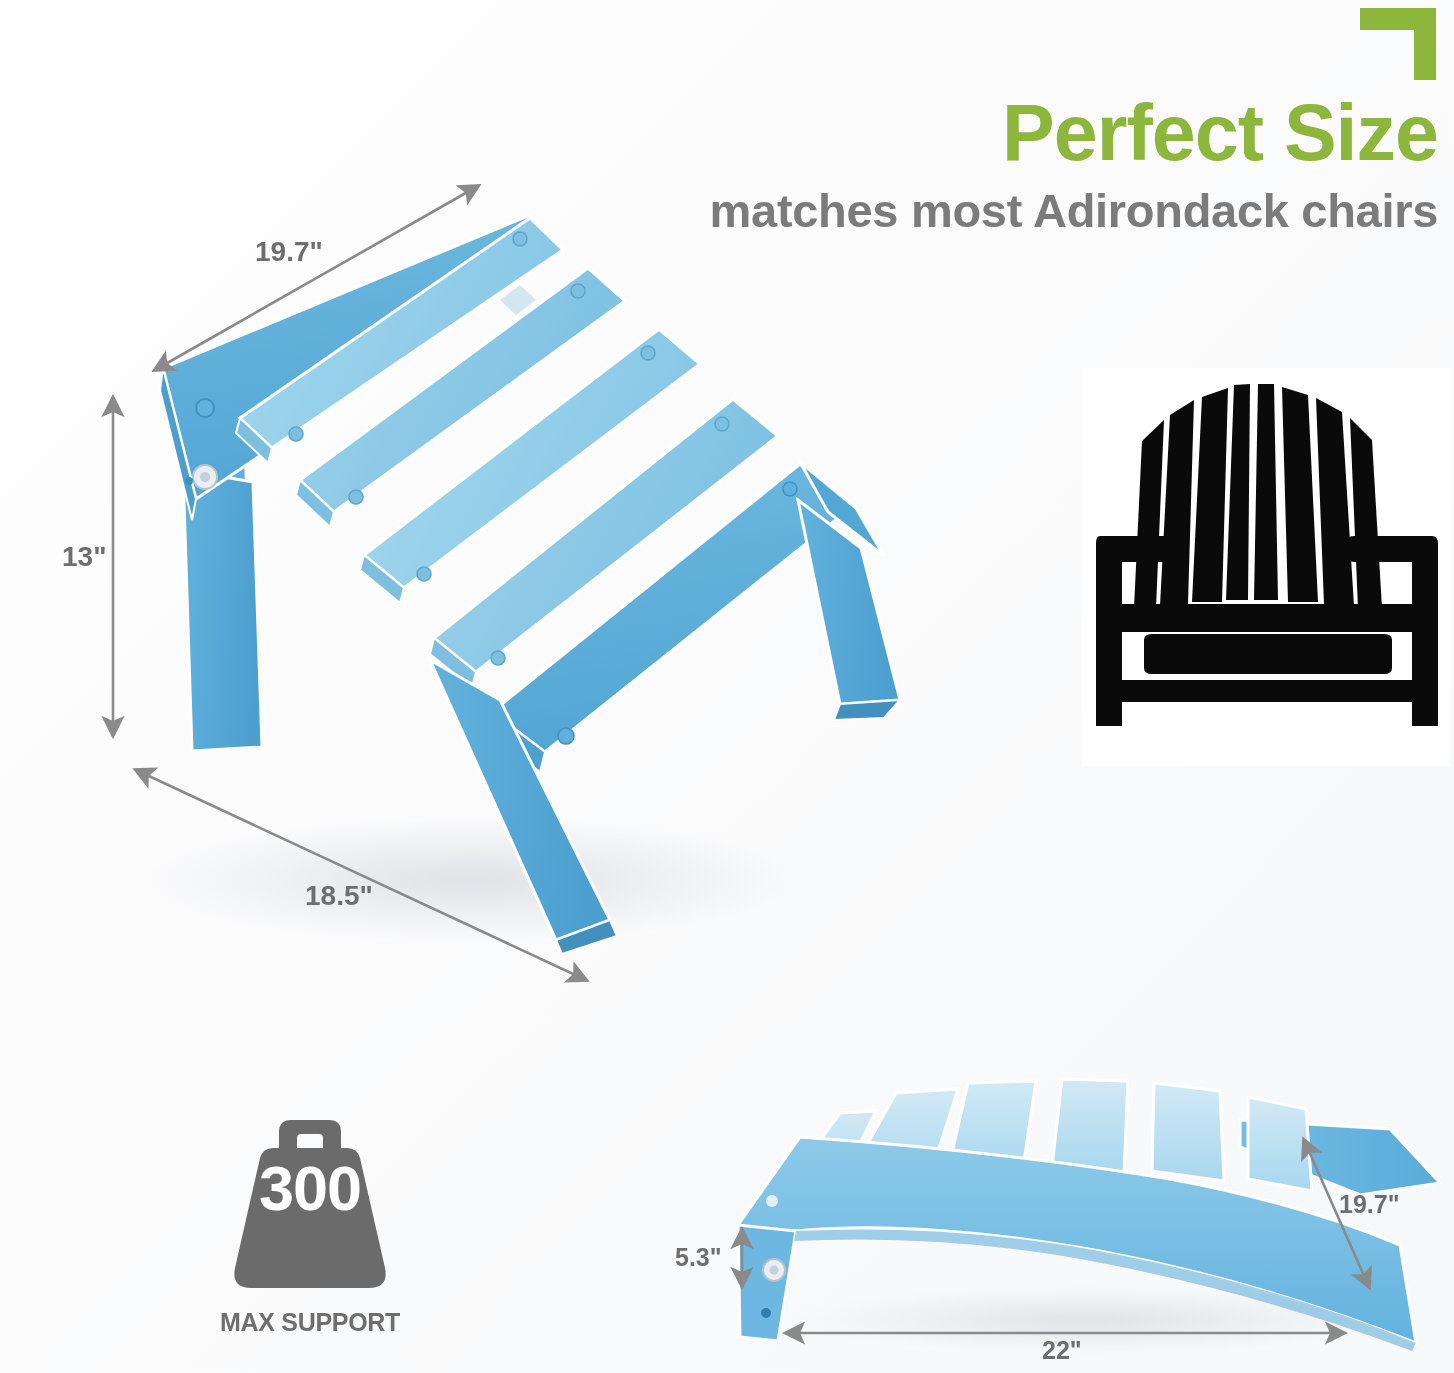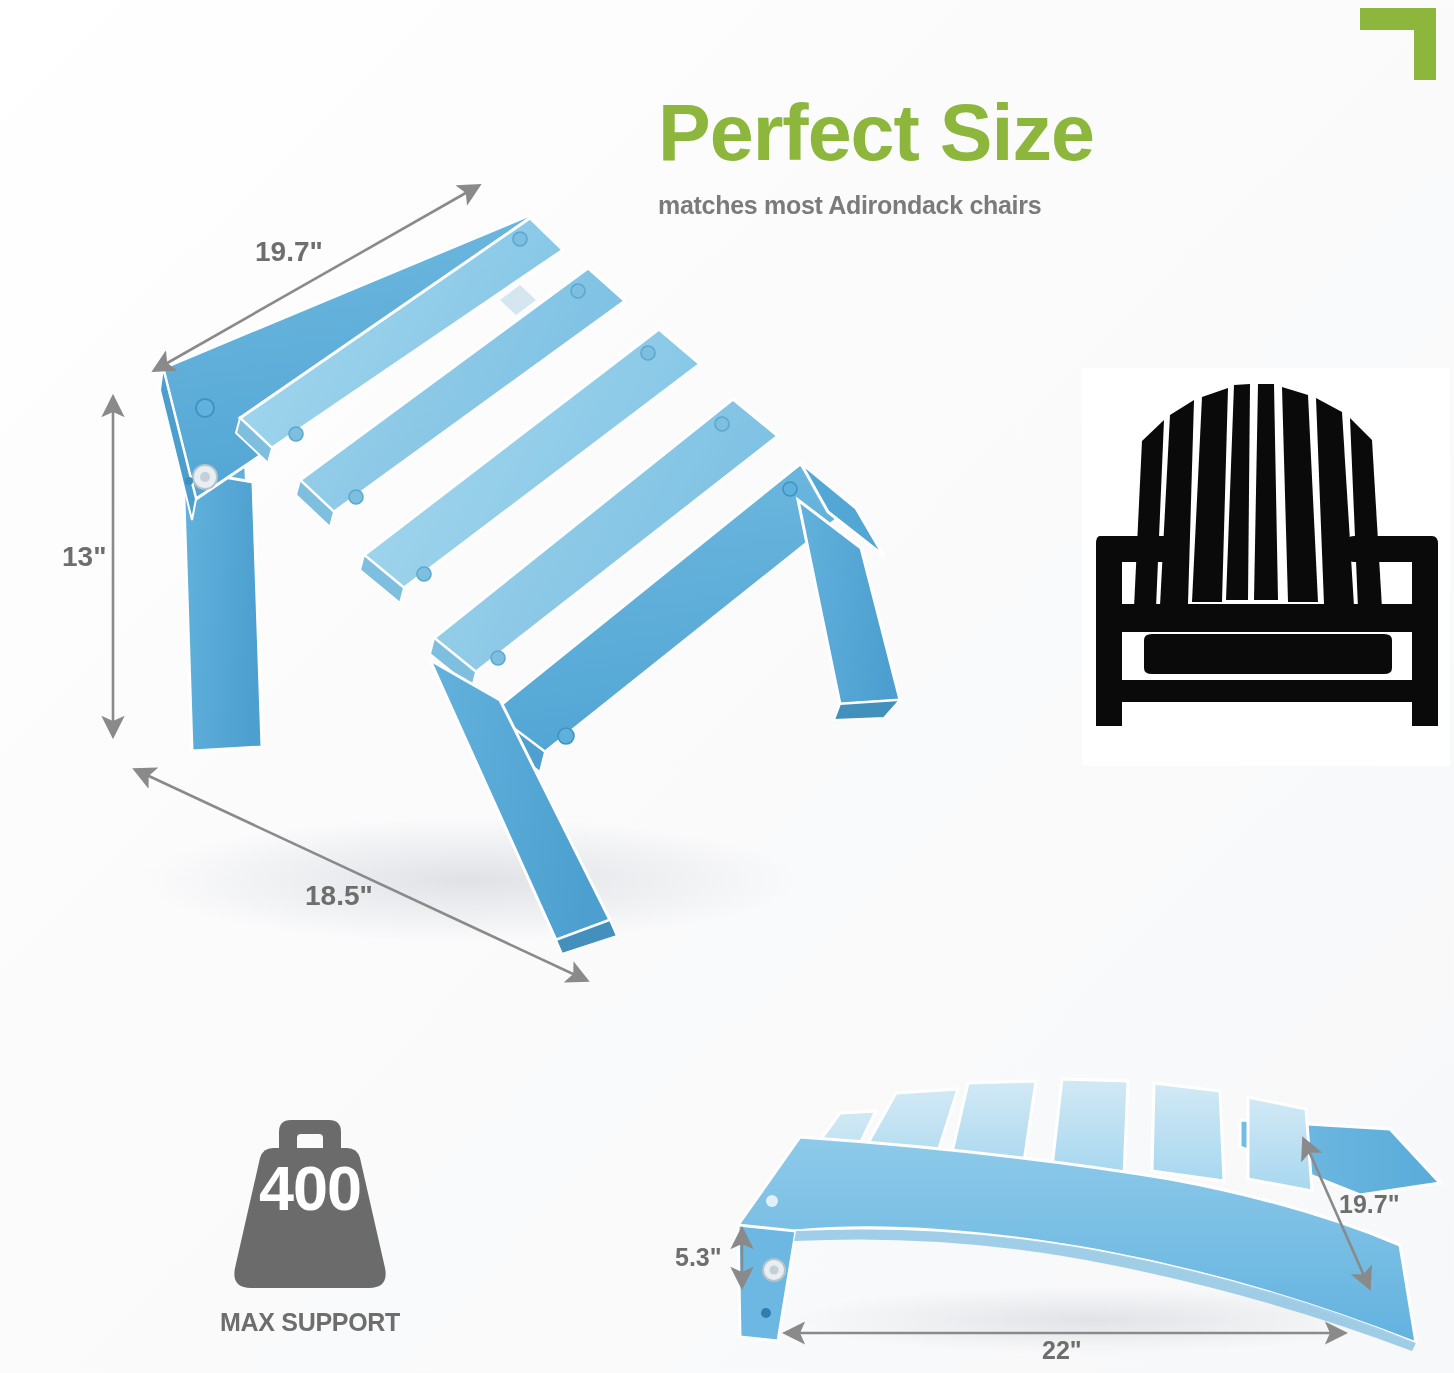--- a/index.html
+++ b/index.html
@@ -30,35 +30,35 @@
   .corner-bracket .bar-v {
     position: absolute; top: 0; right: 0;
     width: 22px; height: 72px; background: #8CB63C;
   }
 
   
   .title-block {
     position: absolute;
     top: 92px; right: 16px;
     width: 780px;
-    text-align: left;
+    text-align: right;
   }
   .main-title {
     font-size: 79px;
     font-weight: 700;
     color: #8CB63C;
     letter-spacing: -1px;
     line-height: 1.05;
     white-space: nowrap;
   }
   .sub-title {
-    font-size: 25px;
+    font-size: 47px;
     font-weight: 600;
     color: #7b7b7b;
-    margin-top: 16px;
+    margin-top: 8px;
     white-space: nowrap;
     letter-spacing: -0.3px;
   }
 
   
   .chair-card {
     position: absolute;
     left: 1082px; top: 368px;
     width: 368px; height: 398px;
     background: #ffffff;
@@ -235,21 +235,21 @@
   </div>
 
   <div class="weight-block">
     <div class="weight-icon-wrap">
       <svg viewBox="0 0 206 178" xmlns="http://www.w3.org/2000/svg">
 
         <path d="M72,34 L72,14 Q72,2 84,2 L122,2 Q134,2 134,14 L134,34 L116,34 L116,20 Q116,16 112,16 L94,16 Q90,16 90,20 L90,34 Z" fill="#6b6b6b"></path>
 
         <path d="M66,30 L140,30 Q150,30 153,40 L178,150 Q182,170 162,170 L44,170 Q24,170 28,150 L53,40 Q56,30 66,30 Z" fill="#6b6b6b"></path>
       </svg>
-      <div class="weight-num">400</div>
+      <div class="weight-num">300</div>
     </div>
     <div class="weight-caption">MAX SUPPORT</div>
   </div>
 
   <div class="folded">
     <svg viewBox="0 0 754 298" xmlns="http://www.w3.org/2000/svg">
       <defs>
         <linearGradient id="fSlat" x1="0" y1="0" x2="0" y2="1">
           <stop offset="0" stop-color="#d2e9f5"></stop>
             <stop offset="1" stop-color="#a7d7ef"></stop>

